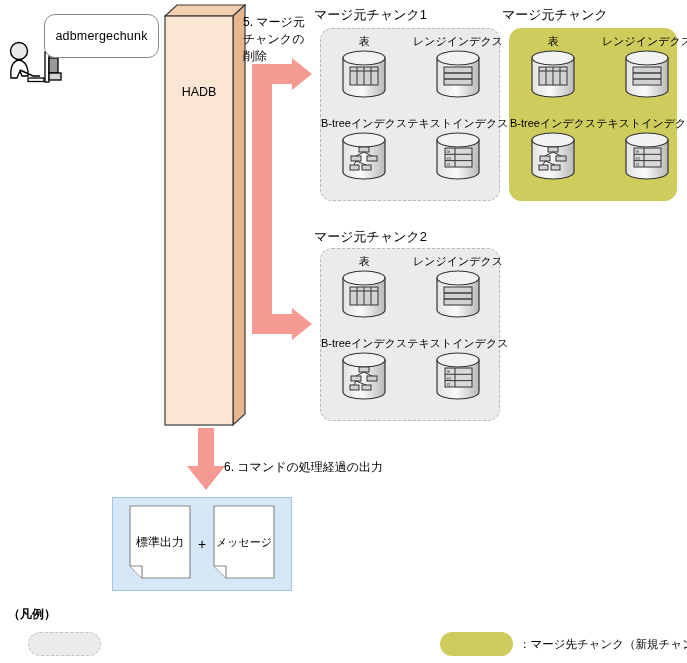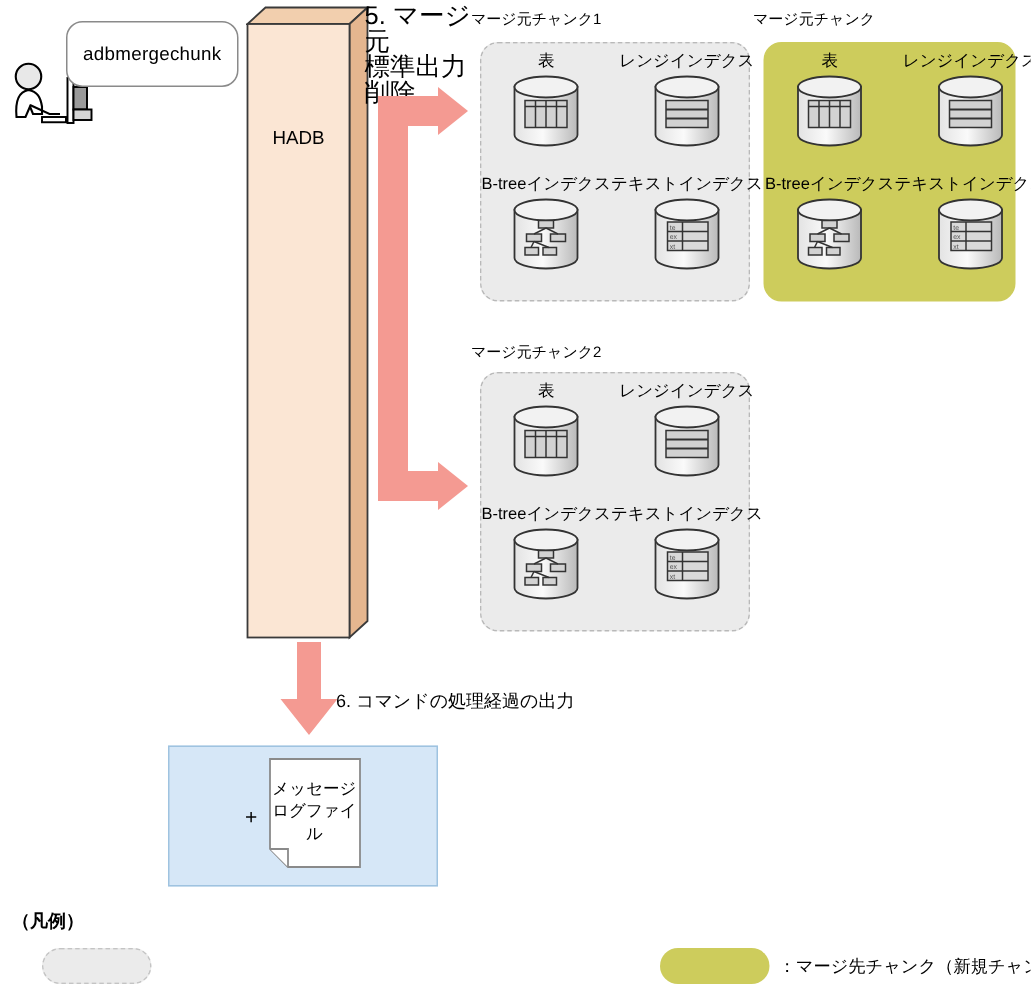--- a/index.html
+++ b/index.html
@@ -23,29 +23,29 @@
 
   
   .hadb-wrap{left:164px;top:4px;width:90px;height:420px;}
 
   
   .arrow5{left:252px;top:58px;width:72px;height:282px;}
   .arrow6{left:186px;top:428px;width:40px;height:62px;}
 
   
   .step5-label{
-    left:243px;top:2px;width:72px;
-    font-size:17px;line-height:17px;
+    left:243px;top:14px;width:72px;
+    font-size:12px;line-height:17px;
   }
   .step6-label{
     left:224px;top:448px;font-size:12px;white-space:nowrap;margin-top:11px;
   }
 
   
-  .chunk-title{font-size:10px;white-space:nowrap;}
+  .chunk-title{font-size:13px;white-space:nowrap;}
 
   .chunk-box{
     border-radius:12px;
     box-sizing:border-box;
   }
   .chunk-src{background:#ebebeb;border:1.5px dashed #b9b9b9;}
   .chunk-dst{background:#cdcc5c;border:1.5px solid #cdcc5c;}
 
   .cellgrid{
     position:absolute;inset:0;
@@ -94,21 +94,21 @@
     <polygon points="1,12 13,1 81,1 69,12" fill="#f2cfae" stroke="#3a3a3a" stroke-width="1.2"></polygon>
     <polygon points="69,12 81,1 81,410 69,421" fill="#e5b68f" stroke="#3a3a3a" stroke-width="1.2"></polygon>
     <rect x="1" y="12" width="68" height="409" fill="#fbe6d4" stroke="#3a3a3a" stroke-width="1.2"></rect>
     <text x="35" y="92" text-anchor="middle" font-family="Liberation Sans, sans-serif" font-size="12.5" fill="#000">HADB</text>
   </svg>
 </div>
 <span class="abs" style="left:0;top:0;width:0;height:0;overflow:hidden;">HADB</span>
 
 <div class="abs step5-label">
   <div>5. マージ元</div>
-  <div>標準出力</div>
+  <div>チャンクの</div>
   <div>削除</div>
 </div>
 
 <svg class="abs arrow5" viewBox="0 0 72 282">
   <path d="M0 6 L40 6 L40 0 L60 16 L40 32 L40 26 L20 26 L20 256 L40 256 L40 250 L60 266 L40 282 L40 276 L0 276 Z" fill="#f49a92"></path>
 </svg>
 
 <div class="abs chunk-title" style="left:314px;top:6px;">マージ元チャンク1</div>
 <div class="abs chunk-box chunk-src" style="left:320px;top:28px;width:180px;height:173px;">
   <div class="cellgrid">
@@ -281,29 +281,37 @@
   </div>
 </div>
 
 <svg class="abs arrow6" viewBox="0 0 40 62">
   <path d="M12 0 L28 0 L28 38 L39 38 L20 62 L1 38 L12 38 Z" fill="#f49a92"></path>
 </svg>
 <div class="abs step6-label">6. コマンドの処理経過の出力</div>
 
 <div class="abs outbox">
   <div style="display:flex;align-items:center;justify-content:center;gap:7px;height:100%;">
+    <div style="position:relative;">
+      <svg class="doc" viewBox="0 0 62 74">
+        <path d="M1 1 L61 1 L61 73 L13 73 L1 61 Z" fill="#fff" stroke="#8a8a8a" stroke-width="1.2"></path>
+        <path d="M1 61 L13 61 L13 73" fill="#fff" stroke="#8a8a8a" stroke-width="1.2"></path>
+      </svg>
+      <div class="doc-text" style="position:absolute;left:0;top:0;width:62px;height:74px;display:flex;flex-direction:column;align-items:center;justify-content:center;">
+        <span>標準出力</span>
+      </div>
+    </div>
     <span class="plus">+</span>
     <div style="position:relative;">
       <svg class="doc" viewBox="0 0 62 74">
         <path d="M1 1 L61 1 L61 73 L13 73 L1 61 Z" fill="#fff" stroke="#8a8a8a" stroke-width="1.2"></path>
         <path d="M1 61 L13 61 L13 73" fill="#fff" stroke="#8a8a8a" stroke-width="1.2"></path>
       </svg>
       <div class="doc-text" style="position:absolute;left:0;top:0;width:62px;height:74px;display:flex;flex-direction:column;align-items:center;justify-content:center;font-size:11px;">
         <span>メッセージ</span>
-        <span>ログファイル</span>
       </div>
     </div>
   </div>
 </div>
 
 <div class="abs legend-title">（凡例）</div>
 
 <div class="abs" style="left:28px;top:632px;display:flex;align-items:center;gap:6px;">
   <div class="legend-sw sw-src"></div>
 </div>

